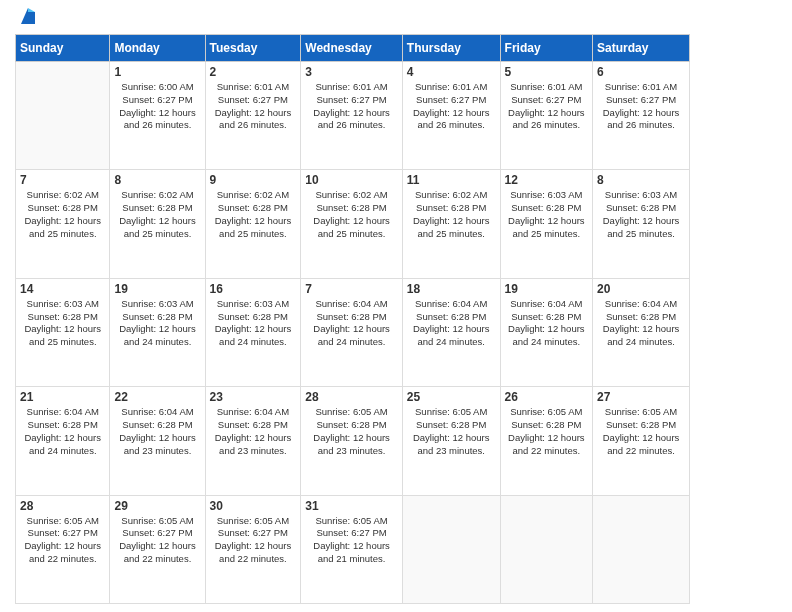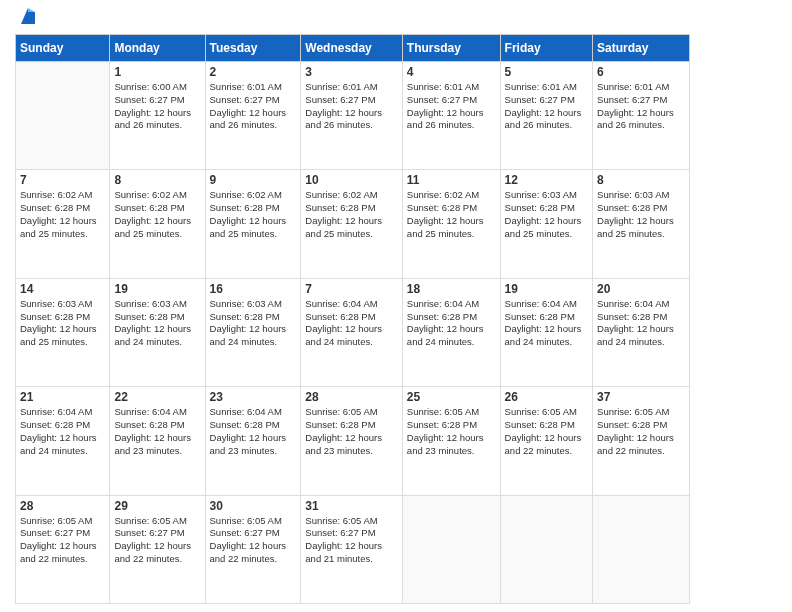--- a/index.html
+++ b/index.html
@@ -72,20 +72,21 @@
       font-size: 12px;
       font-weight: bold;
       color: #333;
       display: block;
       margin-bottom: 2px;
     }
     .day-info {
       font-size: 9.5px;
       color: #333;
       line-height: 1.35;
+      text-align: center;
     }
     .empty-cell {
       background: #f9f9f9;
     }
   </style>
 </head>
 <body>
 
 <div class="page">
   <div class="header">
@@ -304,21 +305,21 @@
 and 23 minutes.</div>
           </td>
           <td>
             <span class="day-num">26</span>
             <div class="day-info" style="white-space: pre-line;">Sunrise: 6:05 AM
 Sunset: 6:28 PM
 Daylight: 12 hours
 and 22 minutes.</div>
           </td>
           <td>
-            <span class="day-num">37</span>
+            <span class="day-num">27</span>
             <div class="day-info" style="white-space: pre-line;">Sunrise: 6:05 AM
 Sunset: 6:28 PM
 Daylight: 12 hours
 and 22 minutes.</div>
           </td>
         </tr>
         <tr>
           <td>
             <span class="day-num">28</span>
             <div class="day-info" style="white-space: pre-line;">Sunrise: 6:05 AM

